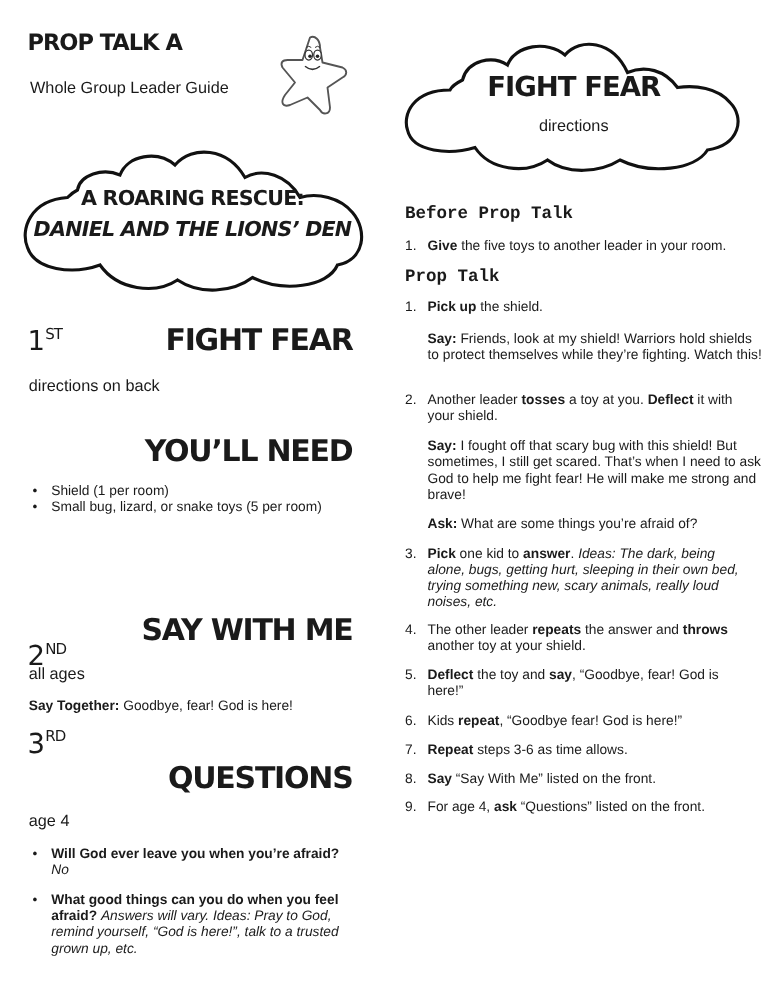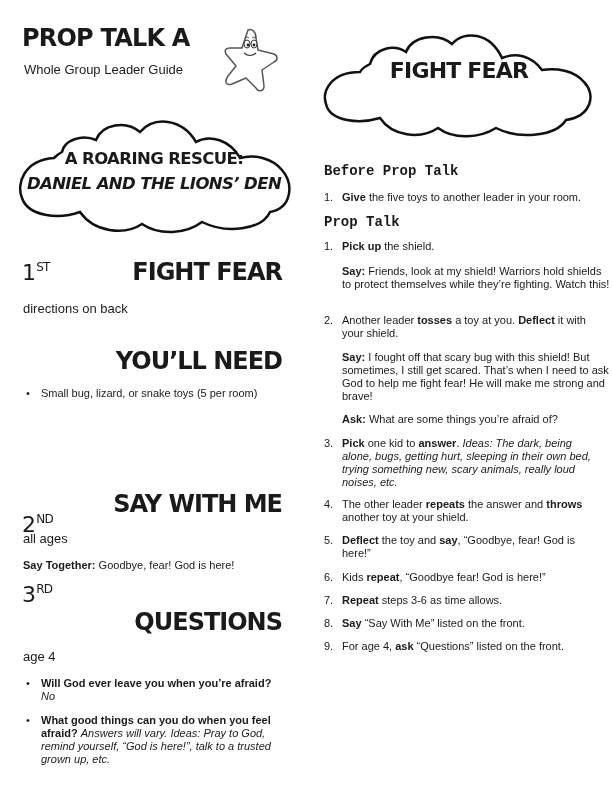--- a/index.html
+++ b/index.html
@@ -1,19 +1,19 @@
 <!DOCTYPE html>
 <html><head>
   <meta charset="utf-8">
   <style>
     html, body { margin: 0; padding: 0; background: #ffffff; }
     body { width: 612px; height: 792px; position: relative; overflow: hidden;
            font-family: "Liberation Sans", sans-serif; color: #1a1a1a; }
     .abs { position: absolute; }
-    .title { left: 22px; top: 24px; font-size: 24px; font-weight: bold; font-family: "DejaVu Sans", sans-serif; letter-spacing: -0.8px; }
+    .title { left: 22px; top: 24px; font-size: 18px; font-weight: bold; font-family: "DejaVu Sans", sans-serif; letter-spacing: -0.8px; }
     .subtitle { left: 24px; top: 62px; font-size: 13px; }
     .star { left: 218px; top: 24px; width: 64px; height: 72px; }
     .cloud { }
     .cloud svg { position: absolute; left: 0; top: 0; }
     .cloud-text { position: absolute; left: 0; width: 100%; text-align: center; }
     .cloud-right { left: 320px; top: 30px; width: 278px; height: 112px; }
     .cloud-right .h { top: 28px; font-size: 22px; font-family: "DejaVu Sans", sans-serif; font-weight: bold; letter-spacing: -0.8px; }
     .cloud-right .s { top: 63px; font-size: 13px; }
     .cloud-left { left: 14px; top: 112px; width: 280px; height: 126px; }
     .cloud-left .l1 { top: 37px; font-size: 16.5px; font-family: "DejaVu Sans", sans-serif; font-weight: bold; letter-spacing: -0.6px; }
@@ -52,38 +52,40 @@
     <path d="M27 14 Q29 12 31 14 M34 14 Q36 12 38 14" fill="none" stroke="#333" stroke-width="0.8"></path>
     <path d="M26 29 Q32 34 38 29" fill="none" stroke="#333" stroke-width="1.2"></path>
   </svg>
 </div>
 
 <div class="abs cloud cloud-right">
   <svg width="278" height="112" viewBox="0 0 278 112">
     <path d="M40 42 C10 42 2 62 6 74 C10 92 40 94 60 88 C72 106 100 110 118 98 C134 110 160 108 176 98 C200 110 236 106 246 90 C272 86 276 64 264 52 C254 40 236 38 222 40 C212 26 196 22 182 28 C170 2 144 0 132 14 C118 2 92 6 86 22 C74 14 54 18 50 34 C46 36 42 38 40 42 Z" fill="#fff" stroke="#111" stroke-width="2.5"></path>
   </svg>
   <div class="cloud-text h">FIGHT FEAR</div>
+  <div class="cloud-text s">directions</div>
 </div>
 
 <div class="abs cloud cloud-left">
   <svg width="280" height="126" viewBox="0 0 280 126">
     <path d="M40 46 C10 48 2 72 8 86 C14 104 44 108 66 100 C80 120 110 124 128 112 C146 124 172 122 188 110 C212 122 248 118 256 100 C278 96 280 72 268 58 C258 46 240 42 226 46 C216 28 196 22 182 30 C168 6 140 4 126 20 C112 8 88 12 82 28 C68 22 50 28 48 40 C44 42 42 44 40 46 Z" fill="#fff" stroke="#111" stroke-width="2.5"></path>
   </svg>
   <div class="cloud-text l2">DANIEL AND THE LIONS’ DEN</div>
   <div class="cloud-text l1">A ROARING RESCUE:</div>
 </div>
 
 <div class="abs ordinal" style="top:260px;">
   <span>1</span><sup>ST</sup>
 </div>
 <div class="abs sec-head" style="top:258px;">FIGHT FEAR</div>
 <div class="abs body-13" style="left:23px; top:301px;">directions on back</div>
 
 <div class="abs sec-head" style="top:347px;text-align:center;">YOU’LL NEED</div>
 <ul class="abs bul body-11" style="left:22px; top:387px; width:280px;">
+  <li>Shield (1 per room)</li>
   <li>Small bug, lizard, or snake toys (5 per room)</li>
 </ul>
 
 <div class="abs ordinal" style="top:512px;text-align:center;">
   <span>2</span><sup>ND</sup>
 </div>
 <div class="abs sec-head" style="top:490px;">SAY WITH ME</div>
 <div class="abs body-13" style="left:23px; top:531px;">all ages</div>
 <div class="abs body-11" style="left:23px; top:559px;">
   <b>Say Together:</b><span> Goodbye, fear! God is here!</span>

